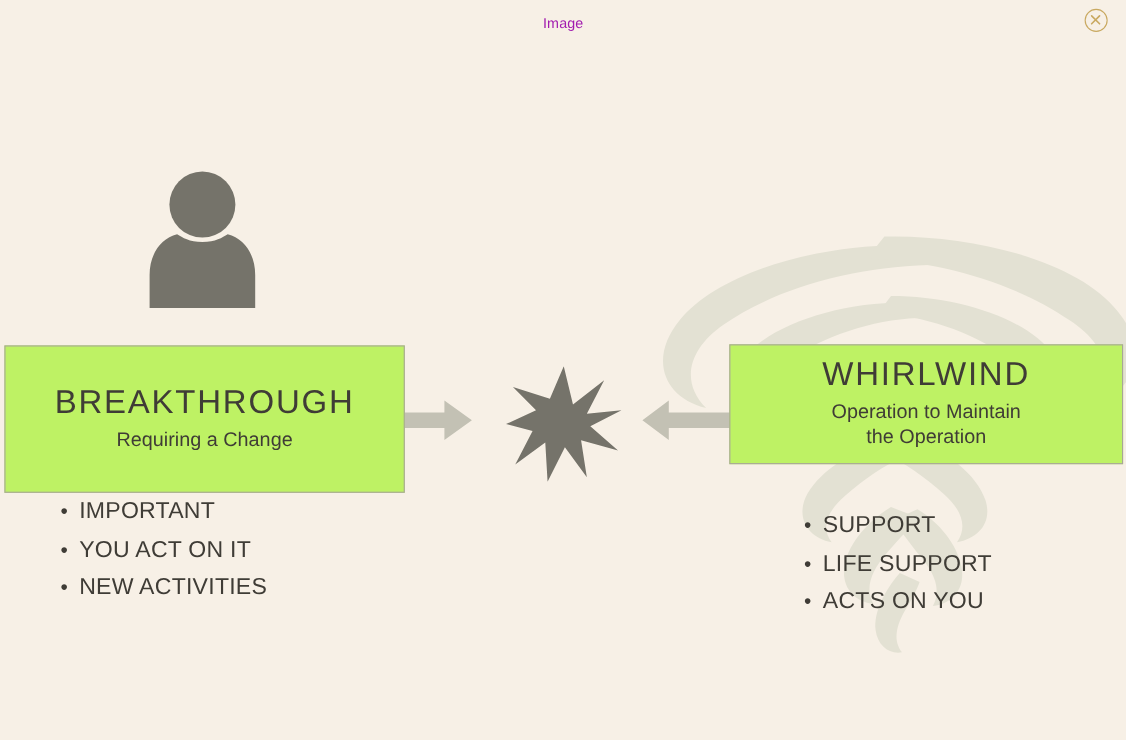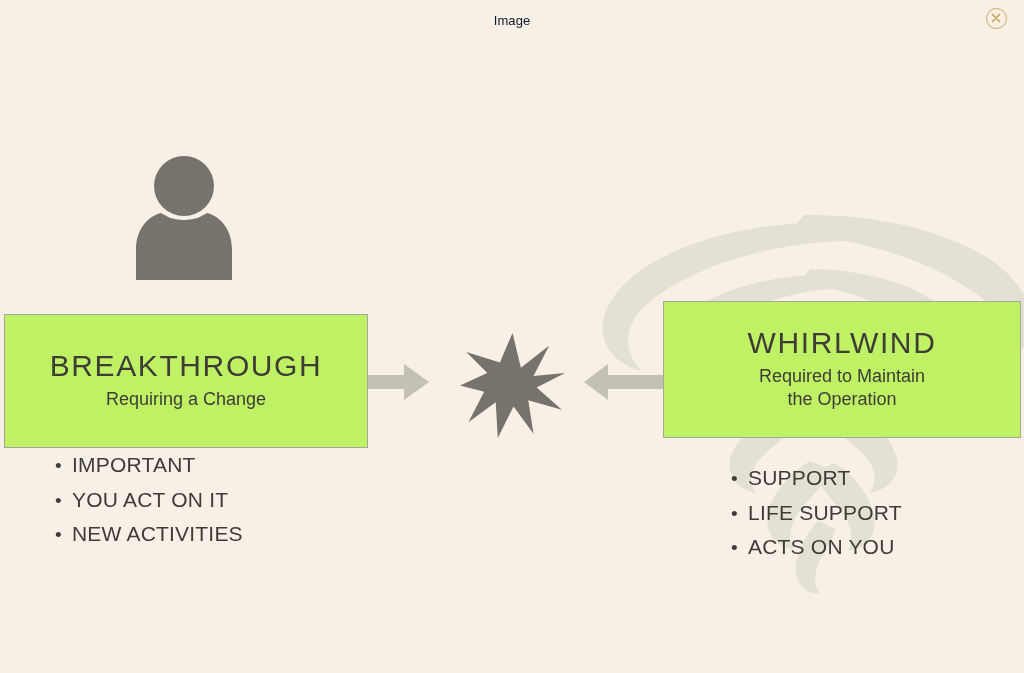--- a/index.html
+++ b/index.html
@@ -25,21 +25,21 @@
     background: #f7f0e6;
     z-index: 40;
   }
   .viewer-title {
     position: absolute;
     top: 13px;
     left: 0;
     width: 1024px;
     text-align: center;
     font-size: 13px;
-    color: #0f172a;
+    color: #a21caf;
     letter-spacing: 0.1px;
     font-family: "Liberation Sans", sans-serif;
   }
   .close-button {
     position: absolute;
     top: 8px;
     left: 986px;
     width: 21px;
     height: 21px;
     border-radius: 50%;
@@ -92,23 +92,23 @@
     justify-content: center;
   }
   .box-left {
     left: 4px;
     top: 314px;
     width: 364px;
     height: 134px;
   }
   .box-right {
     left: 663px;
-    top: 301px;
+    top: 313px;
     width: 358px;
-    height: 137px;
+    height: 109px;
   }
   .box-title {
     font-size: 30px;
     letter-spacing: 1.6px;
     color: #3f3c36;
     font-weight: 400;
     line-height: 1;
     margin-bottom: 7px;
     font-family: "Liberation Sans", sans-serif;
   }
@@ -228,21 +228,21 @@
   <div class="concept-box box-left">
     <div class="box-title">BREAKTHROUGH</div>
     <div class="box-sub">
       <div>Requiring a Change</div>
     </div>
   </div>
 
   <div class="concept-box box-right">
     <div class="box-title">WHIRLWIND</div>
     <div class="box-sub">
-      <div>Required to Maintain</div>
+      <div>Operation to Maintain</div>
       <div>the Operation</div>
     </div>
   </div>
 
   <ul class="bullet-list bullets-left">
     <li class="bullet-item">IMPORTANT</li>
     <li class="bullet-item">YOU ACT ON IT</li>
     <li class="bullet-item">NEW ACTIVITIES</li>
   </ul>
 

